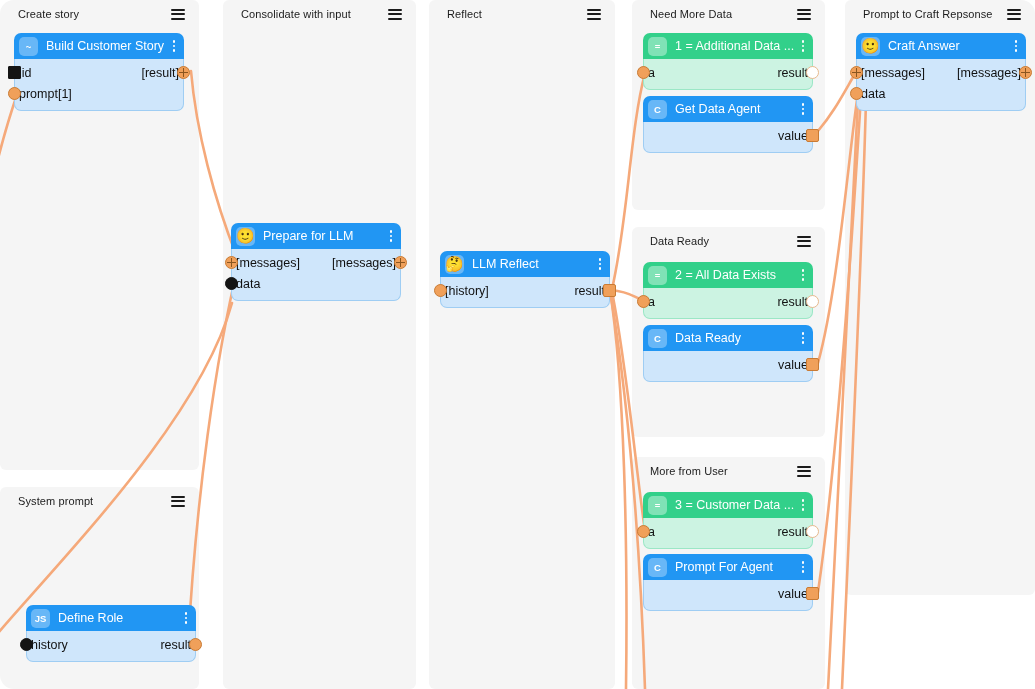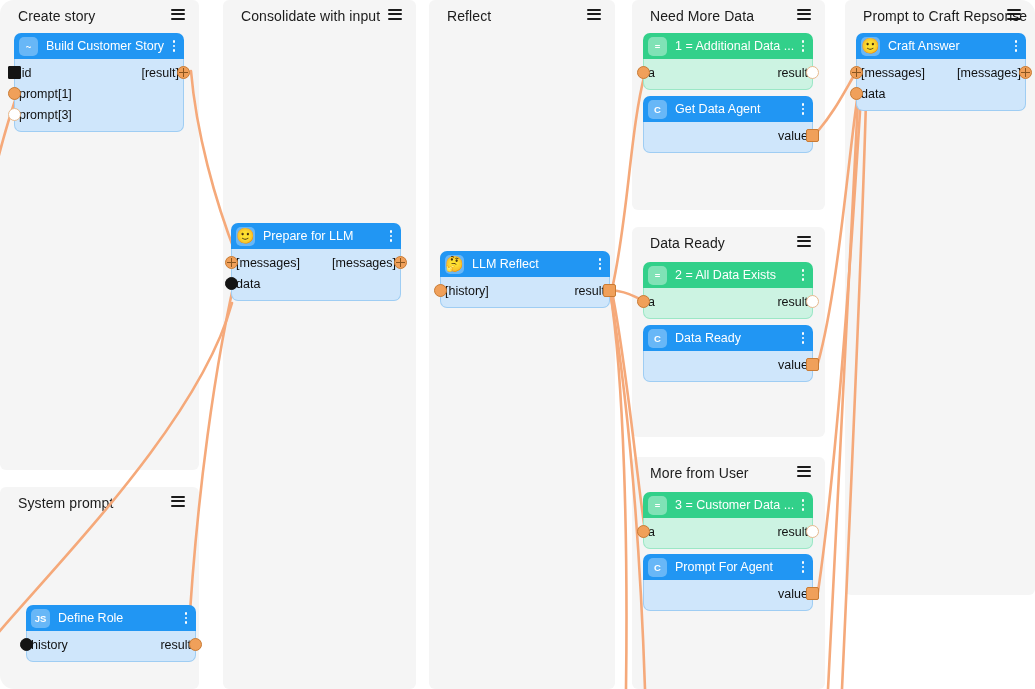--- a/index.html
+++ b/index.html
@@ -22,21 +22,21 @@
   .panel {
     position: absolute;
     background: #f5f5f5;
     border-radius: 6px;
     box-sizing: border-box;
   }
   .panel-title {
     position: absolute;
     left: 18px;
     top: 8px;
-    font-size: 14px;
+    font-size: 11px;
     color: #1b1b1b;
     letter-spacing: 0.1px;
     white-space: nowrap;
   }
   .panel-menu {
     position: absolute;
     right: 14px;
     top: 9px;
     width: 14px;
     height: 12px;
@@ -297,26 +297,20 @@
             <span class="spacer"></span>
             <span class="port-label right">[result]</span>
             <span class="pm right cross"></span>
           </div>
           <div class="port-row">
             <span class="pm left circ"></span>
             <span class="port-label">prompt[1]</span>
             <span class="spacer"></span>
             <span class="port-label right"></span>
           </div>
-          <div class="port-row">
-            <span class="pm left circ hollow"></span>
-            <span class="port-label">prompt[3]</span>
-            <span class="spacer"></span>
-            <span class="port-label right"></span>
-          </div>
         </div>
       </div>
       <div class="node blue" style="left: 26px; top: 605px; width: 170px;">
         <div class="node-head">
           <div class="node-badge">JS</div>
           <div class="node-title">Define Role</div>
           <div class="node-kebab">
             <b></b>
             <b></b>
             <b></b>

